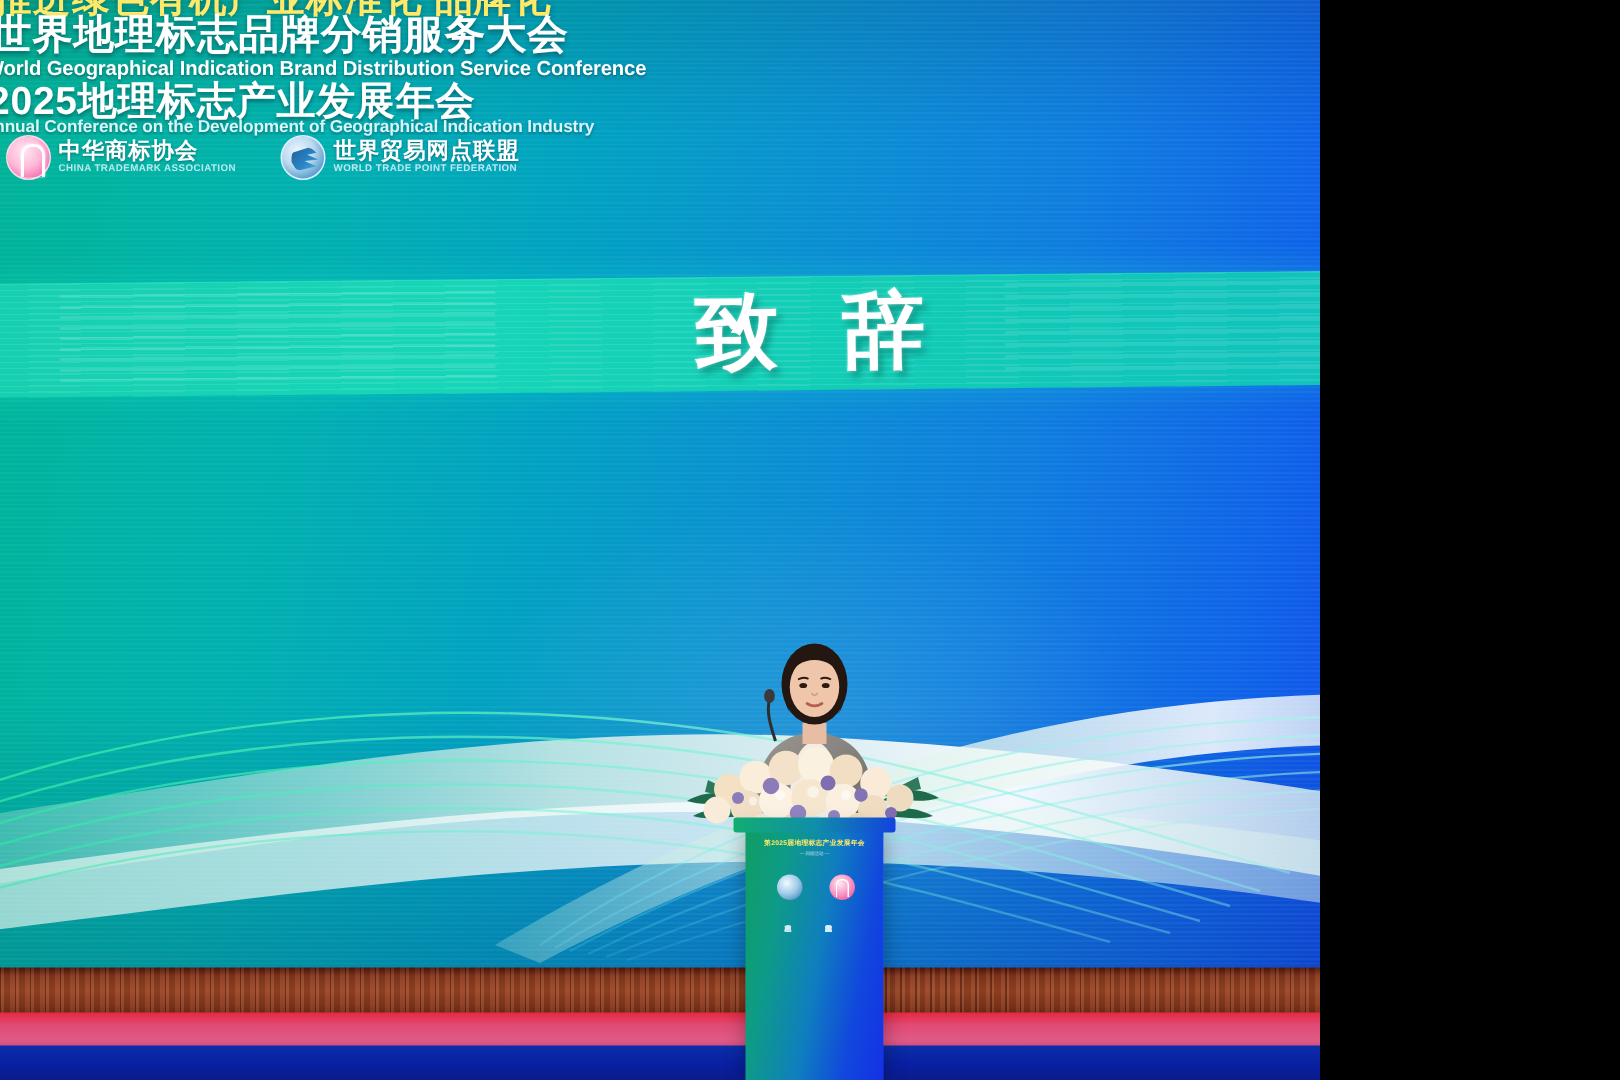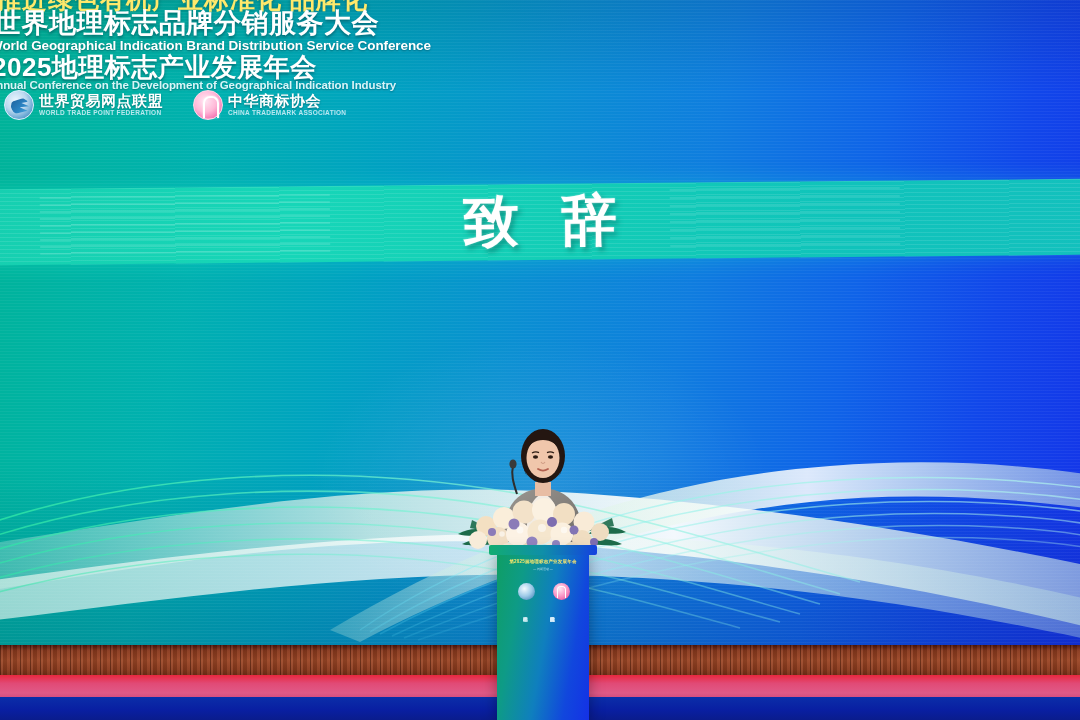--- a/index.html
+++ b/index.html
@@ -1,19 +1,19 @@
 <!DOCTYPE html>
 <html><head>
 <meta charset="utf-8">
 <title>Conference Stage</title>
 <style>
   html,body{margin:0;padding:0;background:#000;}
   *{box-sizing:border-box;}
   .stage{
-    position:relative;width:1080px;height:720px;overflow:hidden;
+    position:relative;width:880px;height:720px;overflow:hidden;
     font-family:"Liberation Sans","DejaVu Sans",sans-serif;
     background:#a16207;
   }
 
   
   .screen{
     position:absolute;left:0;top:0;width:1080px;height:648px;
     background:
       linear-gradient(100deg,
         #00b397 0%, #00b3a4 10%, #00b0b0 20%,
@@ -232,31 +232,31 @@
     <div class="brand-cut">
       <span>推进绿色有机产业标准化 品牌化</span>
     </div>
     <div class="brand-cn1">世界地理标志品牌分销服务大会</div>
     <div class="brand-en1">World Geographical Indication Brand Distribution Service Conference</div>
     <div class="brand-cn2">2025地理标志产业发展年会</div>
     <div class="brand-en2">Annual Conference on the Development of Geographical Indication Industry</div>
 
     <div class="logos">
       <div class="logo">
+        <div class="logo-mark cta"></div>
+        <div class="logo-txt">
+          <div class="logo-cn">中华商标协会</div>
+          <div class="logo-en">CHINA TRADEMARK ASSOCIATION</div>
+        </div>
+      </div>
+      <div class="logo">
         <div class="logo-mark wtpf"></div>
         <div class="logo-txt">
           <div class="logo-cn">世界贸易网点联盟</div>
           <div class="logo-en">WORLD TRADE POINT FEDERATION</div>
-        </div>
-      </div>
-      <div class="logo">
-        <div class="logo-mark cta"></div>
-        <div class="logo-txt">
-          <div class="logo-cn">中华商标协会</div>
-          <div class="logo-en">CHINA TRADEMARK ASSOCIATION</div>
         </div>
       </div>
     </div>
   </div>
 
   <div class="band">
     <div class="band-sheen"></div>
     <div class="band-ghost"></div>
     <div class="band-ghost2"></div>
     <div class="band-title">致辞</div>

